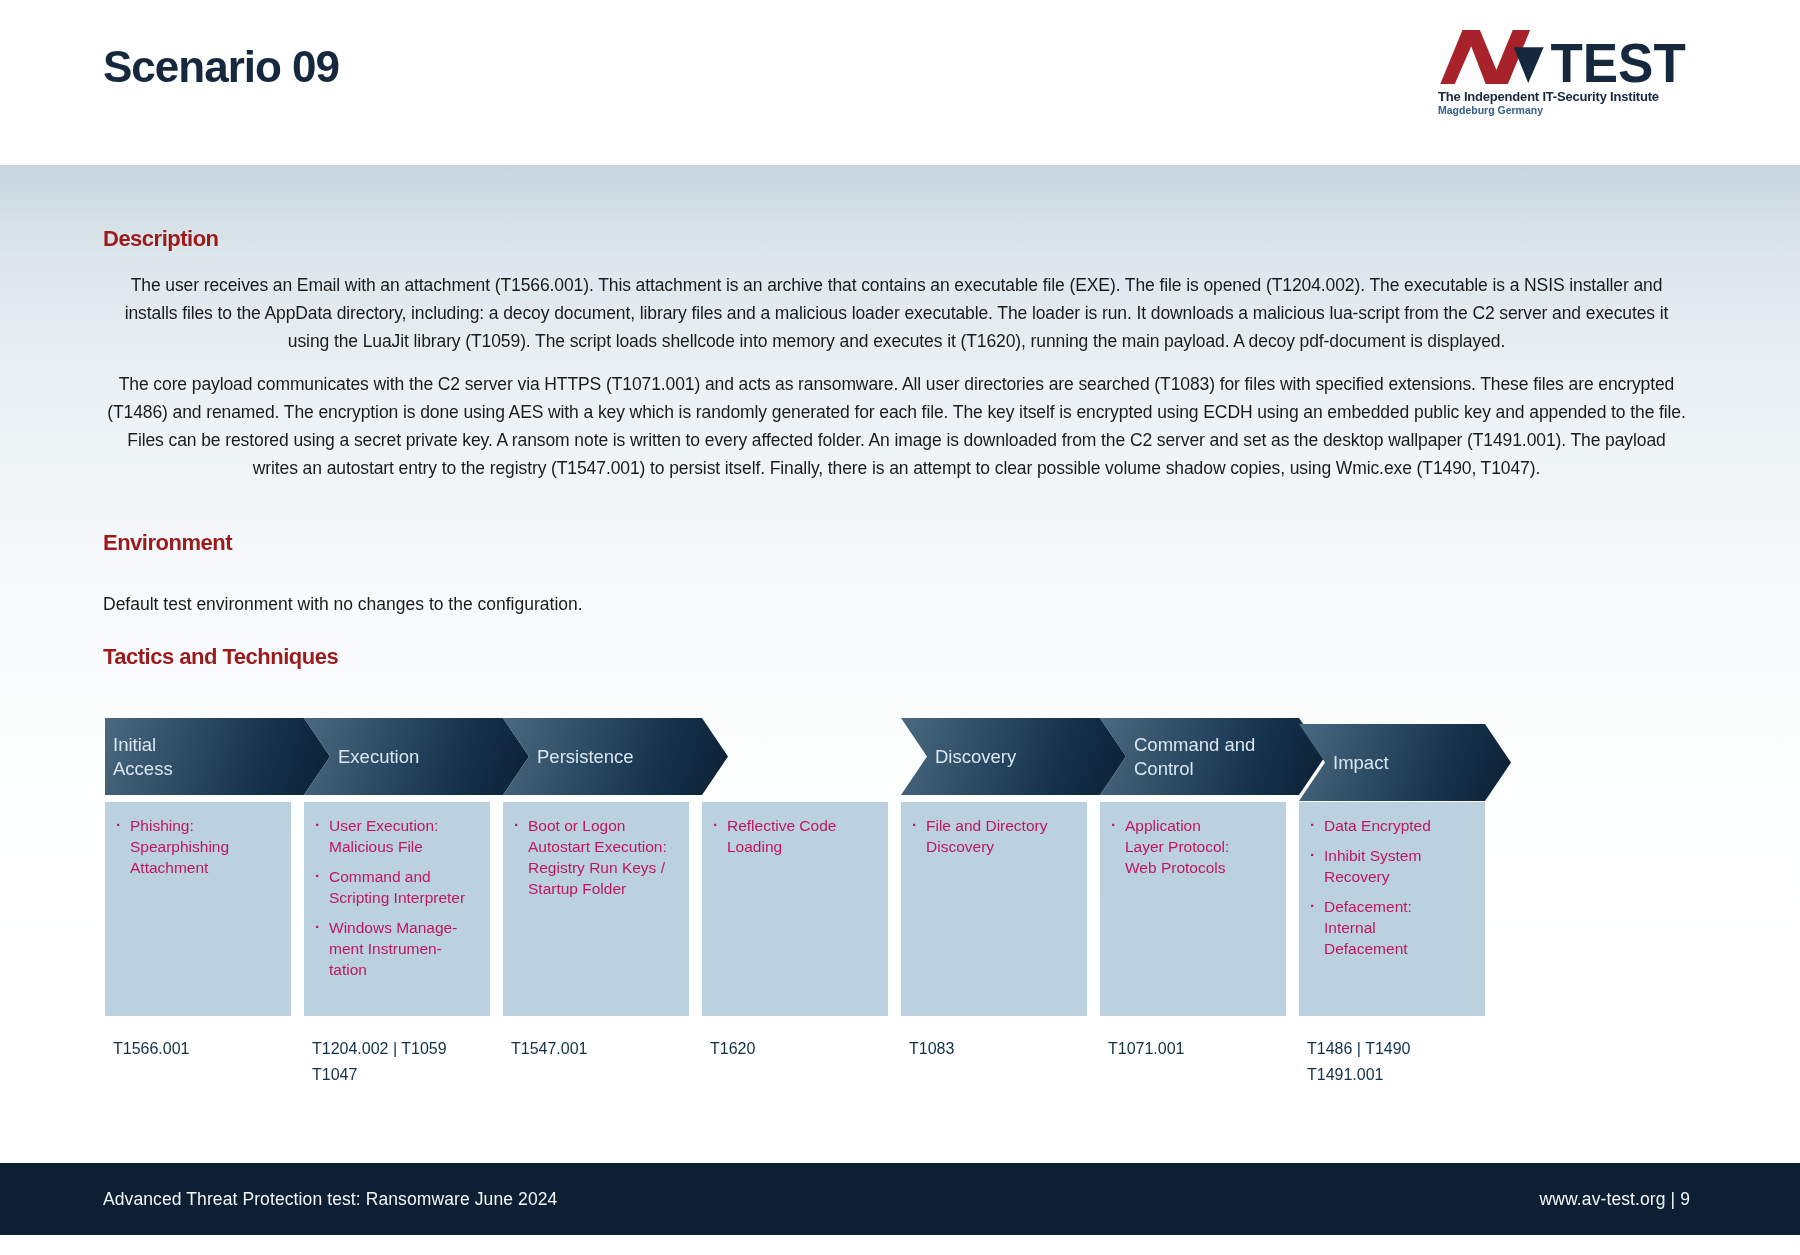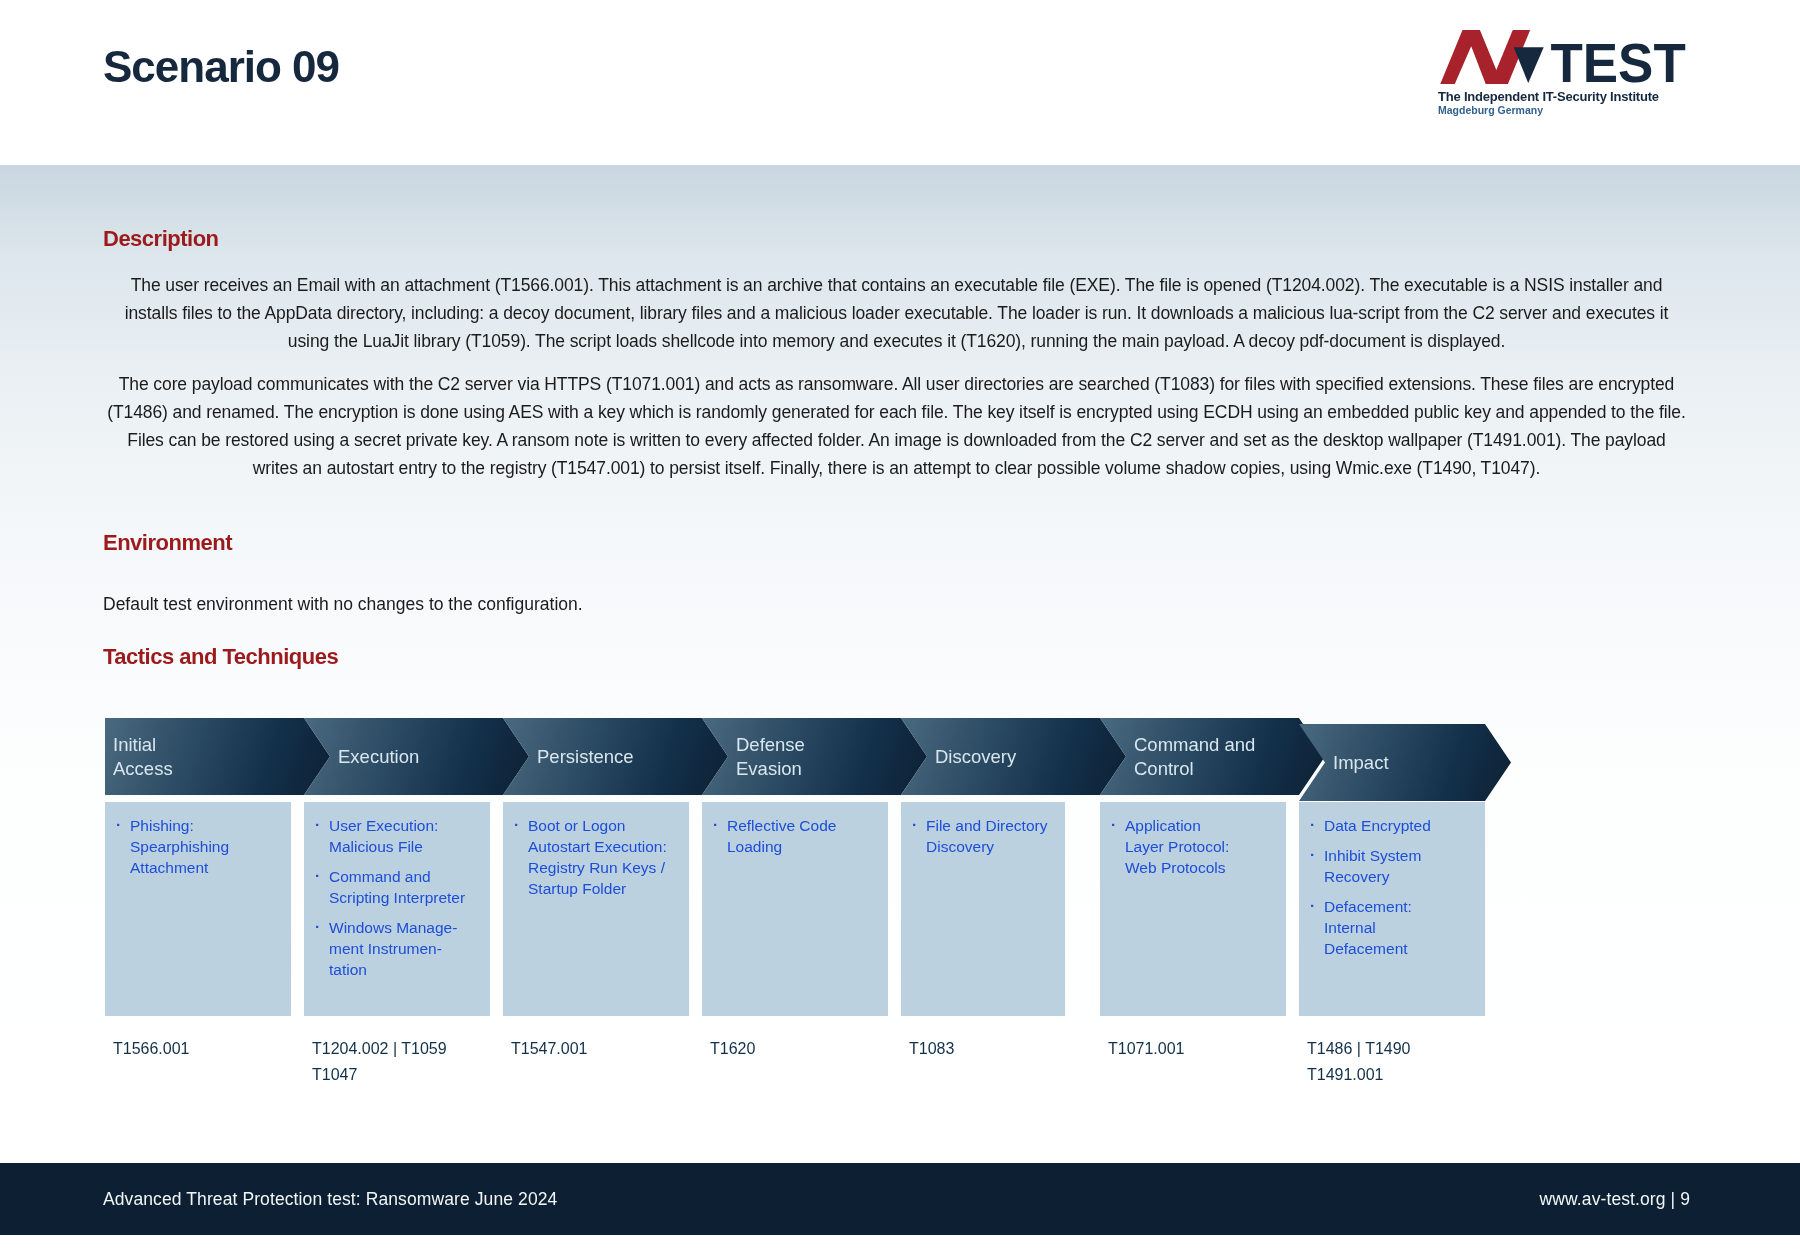--- a/index.html
+++ b/index.html
@@ -34,21 +34,21 @@
   .tactics{position:absolute;left:0;top:718px;width:1800px;height:395px;}
   .chevron{position:absolute;top:0;height:77px;box-sizing:border-box;display:flex;align-items:center;
            padding-left:34px;
            background:linear-gradient(108deg,#4a6a80 0%,#2b4a63 38%,#13304a 72%,#0d2033 100%);
            clip-path:polygon(0 0, calc(100% - 26px) 0, 100% 50%, calc(100% - 26px) 100%, 0 100%, 26px 50%);}
   .chevron.first{clip-path:polygon(0 0, calc(100% - 26px) 0, 100% 50%, calc(100% - 26px) 100%, 0 100%);
                  padding-left:8px;}
   .chevron-label{color:#d9e6ee;font-size:18.5px;line-height:24px;white-space:pre-line;letter-spacing:0;}
   .tech-box{position:absolute;top:84px;height:214px;background:#bcd1df;box-sizing:border-box;
             padding:13px 7px 0 8px;}
-  .tech-item{position:relative;padding-left:17px;margin:0 0 9px 0;color:#1d4ed8;
+  .tech-item{position:relative;padding-left:17px;margin:0 0 9px 0;color:#be185d;
              font-size:15.5px;line-height:21px;white-space:pre-line;}
   .tech-item::before{content:"\00B7";position:absolute;left:3px;top:-1px;font-weight:700;}
   .ids{position:absolute;top:318px;color:#123049;font-size:16px;line-height:26px;white-space:pre-line;}
 
   
   .footer{position:absolute;left:0;top:1163px;width:1800px;height:72px;background:#0d2033;
           box-sizing:border-box;display:flex;align-items:center;justify-content:space-between;
           padding:0 110px 0 103px;}
   .footer span{color:#f2f6f8;font-size:17.5px;letter-spacing:0.1px;}
 </style>
@@ -111,33 +111,29 @@
       <div class="chevron" style="left: 503px; width: 225px;">
         <div class="chevron-label">Persistence</div>
       </div>
       <div class="tech-box" style="left: 503px; width: 186px;">
         <div class="tech-item">Boot or Logon
 Autostart Execution:
 Registry Run Keys /
 Startup Folder</div>
       </div>
       <div class="ids" style="left: 511px; width: 246px;">T1547.001</div>
-      <div class="chevron" style="left: 702px; width: 225px;">
-        <div class="chevron-label">Defense
-Evasion</div>
-      </div>
       <div class="tech-box" style="left: 702px; width: 186px;">
         <div class="tech-item">Reflective Code
 Loading</div>
       </div>
       <div class="ids" style="left: 710px; width: 246px;">T1620</div>
       <div class="chevron" style="left: 901px; width: 225px;">
         <div class="chevron-label">Discovery</div>
       </div>
-      <div class="tech-box" style="left: 901px; width: 164px;">
+      <div class="tech-box" style="left: 901px; width: 186px;">
         <div class="tech-item">File and Directory
 Discovery</div>
       </div>
       <div class="ids" style="left: 909px; width: 246px;">T1083</div>
       <div class="chevron" style="left: 1100px; width: 225px;">
         <div class="chevron-label">Command and
 Control</div>
       </div>
       <div class="tech-box" style="left: 1100px; width: 186px;">
         <div class="tech-item">Application

